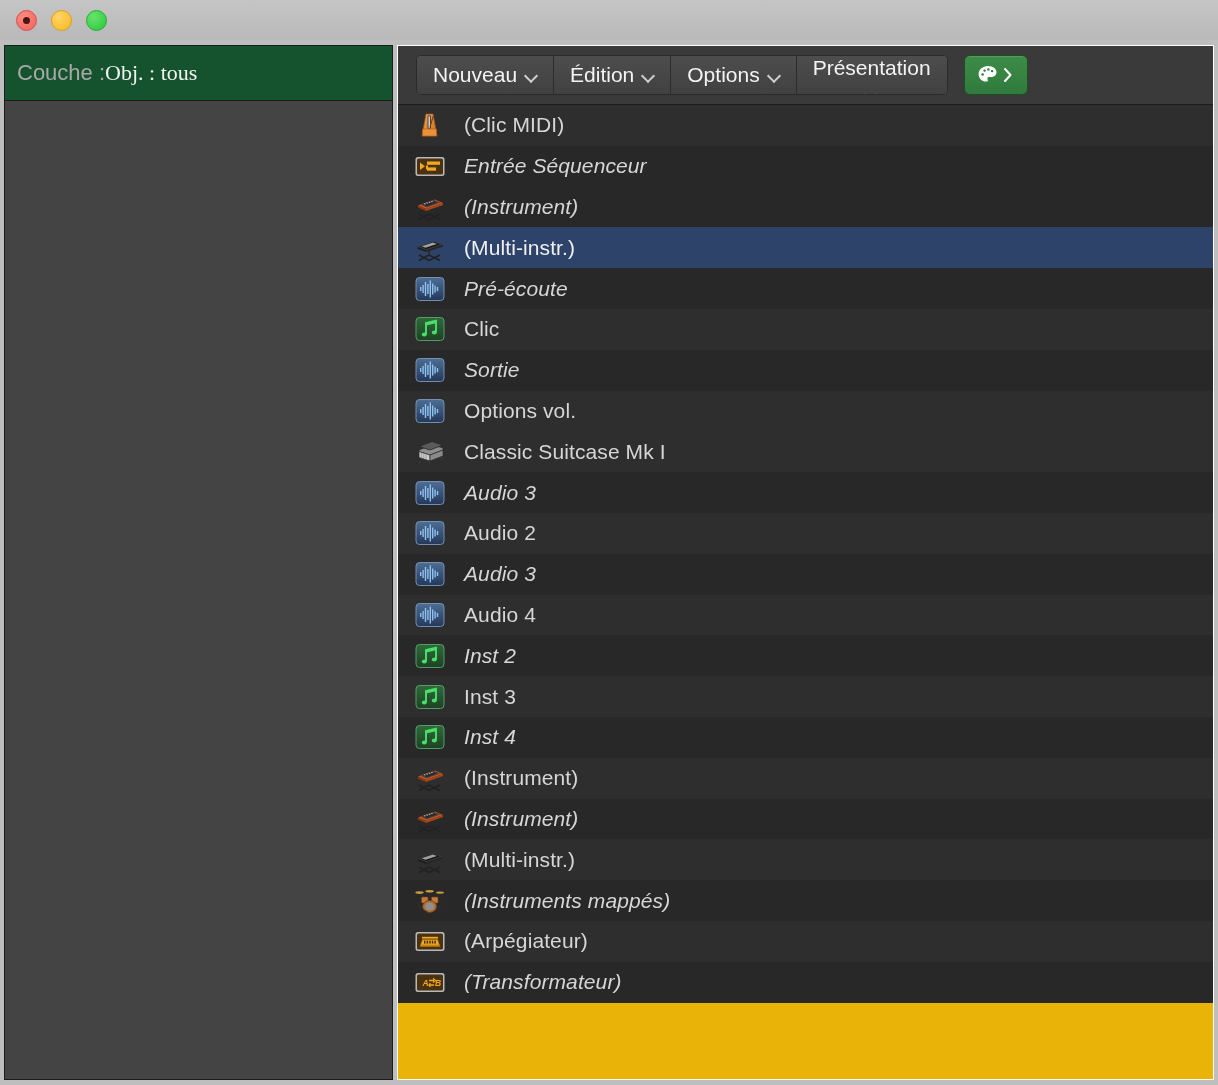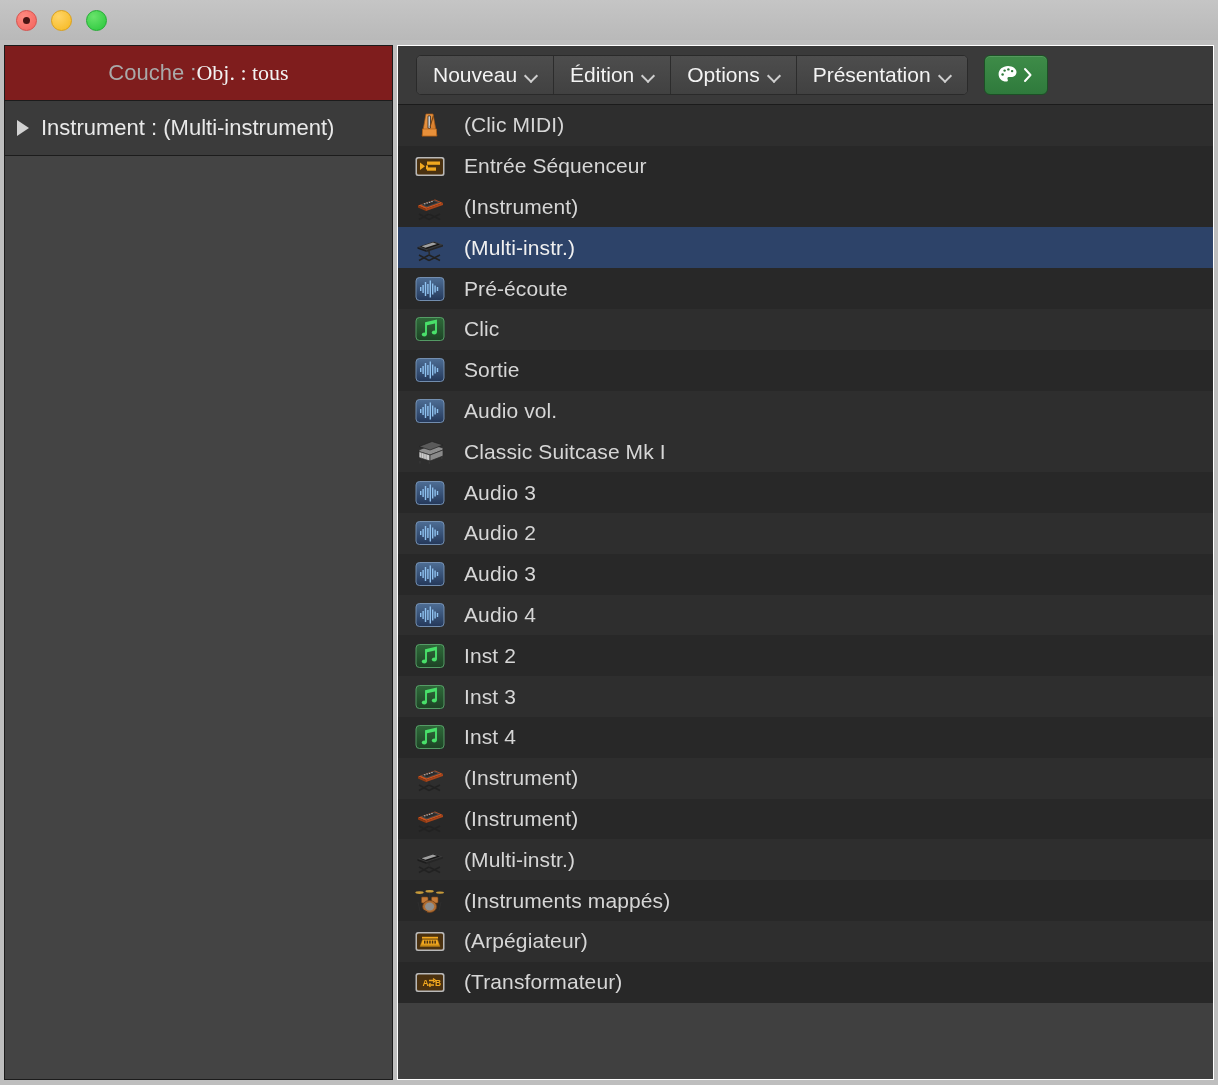--- a/index.html
+++ b/index.html
@@ -32,21 +32,21 @@
   .left-pane{
     position:absolute;left:4px;top:5px;width:389px;height:1035px;
     background:#3b3b3b;border:1px solid #1c1c1c;box-sizing:border-box;
     display:flex;flex-direction:column;
   }
   .lp-row{
     height:55px;flex:0 0 auto;display:flex;align-items:center;
     padding:0 12px;box-sizing:border-box;border-bottom:1px solid #1c1c1c;
     font-size:22px;color:#e9e9e9;white-space:nowrap;
   }
-  .lp-row.header{background:#7f1d1d;justify-content:center;}
+  .lp-row.header{background:#14532d;}
   .lp-row .dim{color:#a9a9a9;}
   .lp-row .brt{color:#f2f2f2;font-family:Liberation Serif, serif;}
   .disc-tri{
     width:0;height:0;border-left:12px solid #d2d2d2;
     border-top:8px solid transparent;border-bottom:8px solid transparent;
     margin-right:12px;flex:0 0 auto;
   }
   .lp-empty{flex:1 1 auto;background:#444444;}
 
   
@@ -64,43 +64,43 @@
     display:flex;align-items:stretch;height:38px;
     background:#4a4a4a;border:1px solid #2a2a2a;border-radius:5px;overflow:hidden;
     box-shadow:0 1px 0 rgba(255,255,255,.07) inset;
   }
   .menubtn{
     display:flex;align-items:center;gap:9px;
     padding:0 16px;font-size:21px;color:#f3f3f3;
     background:linear-gradient(#4d4d4d,#414141);
     border-right:1px solid #2c2c2c;cursor:default;white-space:nowrap;
   }
-  .menubtn:last-child{border-right:none;}
+  .menubtn:last-child{border-right:none;flex-direction:column;}
   .chev{display:inline-block;width:11px;height:11px;position:relative;flex:0 0 auto;}
   .chev::before{
     content:"";position:absolute;left:0;top:1px;width:8px;height:8px;
     border-left:2px solid #cfcfcf;border-bottom:2px solid #cfcfcf;
     transform:rotate(-45deg);
   }
   .palette-btn{
     margin-left:16px;width:62px;height:38px;border-radius:6px;
     background:linear-gradient(#3e8c48,#2f7a3c);border:1px solid #1d4f26;
     display:flex;align-items:center;justify-content:center;gap:3px;cursor:default;
     box-shadow:0 1px 0 rgba(255,255,255,.12) inset;
   }
   .palette-btn svg{display:block;}
 
   
-  .list{flex:1 1 auto;overflow:hidden;background:#404040;}
+  .list{flex:1 1 auto;overflow:hidden;background:#eab308;}
   .row{
     height:40.8px;display:flex;align-items:center;
     padding-left:12px;box-sizing:border-box;cursor:default;
   }
   .row.odd{background:#2e2e2e;}
-  .row.even{background:#282828;}
+  .row.even{background:#282828;font-style:italic;}
   .row.selected{background:#2d4369;}
   .row .label{
     font-size:21px;color:#d6d6d6;margin-left:14px;white-space:nowrap;
     letter-spacing:.1px;
   }
   .row.selected .label{color:#f0f0f0;}
   .ic{width:40px;height:30px;flex:0 0 auto;display:flex;align-items:center;justify-content:center;}
   .ic svg{display:block;}
 </style>
 </head>
@@ -115,24 +115,20 @@
       <div class="tl green"></div>
     </div>
   </div>
 
   <div class="body">
 
     <div class="left-pane">
       <div class="lp-row header">
         <span class="dim">Couche : </span>
           <span class="brt">Obj. : tous</span>
-      </div>
-      <div class="lp-row">
-        <span class="disc-tri"></span>
-        <span>Instrument : (Multi-instrument)</span>
       </div>
       <div class="lp-empty"></div>
     </div>
 
     <div class="right-pane">
 
       <div class="toolbar">
         <div class="menugroup">
           <div class="menubtn">
             <span>Nouveau</span>
@@ -312,21 +308,21 @@
                   <rect x="9.4" y="11" width="1.4" height="8"></rect>
           <rect x="11.8" y="8" width="1.4" height="14"></rect>
                   <rect x="14.2" y="10" width="1.4" height="10"></rect>
           <rect x="16.6" y="6.5" width="1.4" height="17"></rect>
                   <rect x="19" y="9.5" width="1.4" height="11"></rect>
           <rect x="21.4" y="11.5" width="1.4" height="7"></rect>
                   <rect x="23.8" y="13" width="1.4" height="4"></rect>
         </g>
               </svg>
             </span>
-            <span class="label">Audio vol.</span>
+            <span class="label">Options vol.</span>
           </div>
           <div class="row odd">
             <span class="ic">
               <svg width="34" height="30" viewBox="0 0 34 30">
                 <path d="M6 13 L19 7.5 L30 11 L30 13 L17 18 L6 14.6 Z" fill="#8d8d8d" stroke="#2a2a2a" stroke-width=".7"></path>
         <path d="M6 14.6 L17 18 L17 24 L6 20.6 Z" fill="#cdcdcd" stroke="#2a2a2a" stroke-width=".7"></path>
         <path d="M17 18 L30 13 L30 19 L17 24 Z" fill="#8a8a8a" stroke="#2a2a2a" stroke-width=".7"></path>
         <path d="M6 9.5 L19 4.5 L30 8 L17 13 Z" fill="#5a5a5a" stroke="#222" stroke-width=".7"></path>
         <g stroke="#6f6f6f" stroke-width=".5">
           <path d="M8.4 15.5 V21.4"></path>

